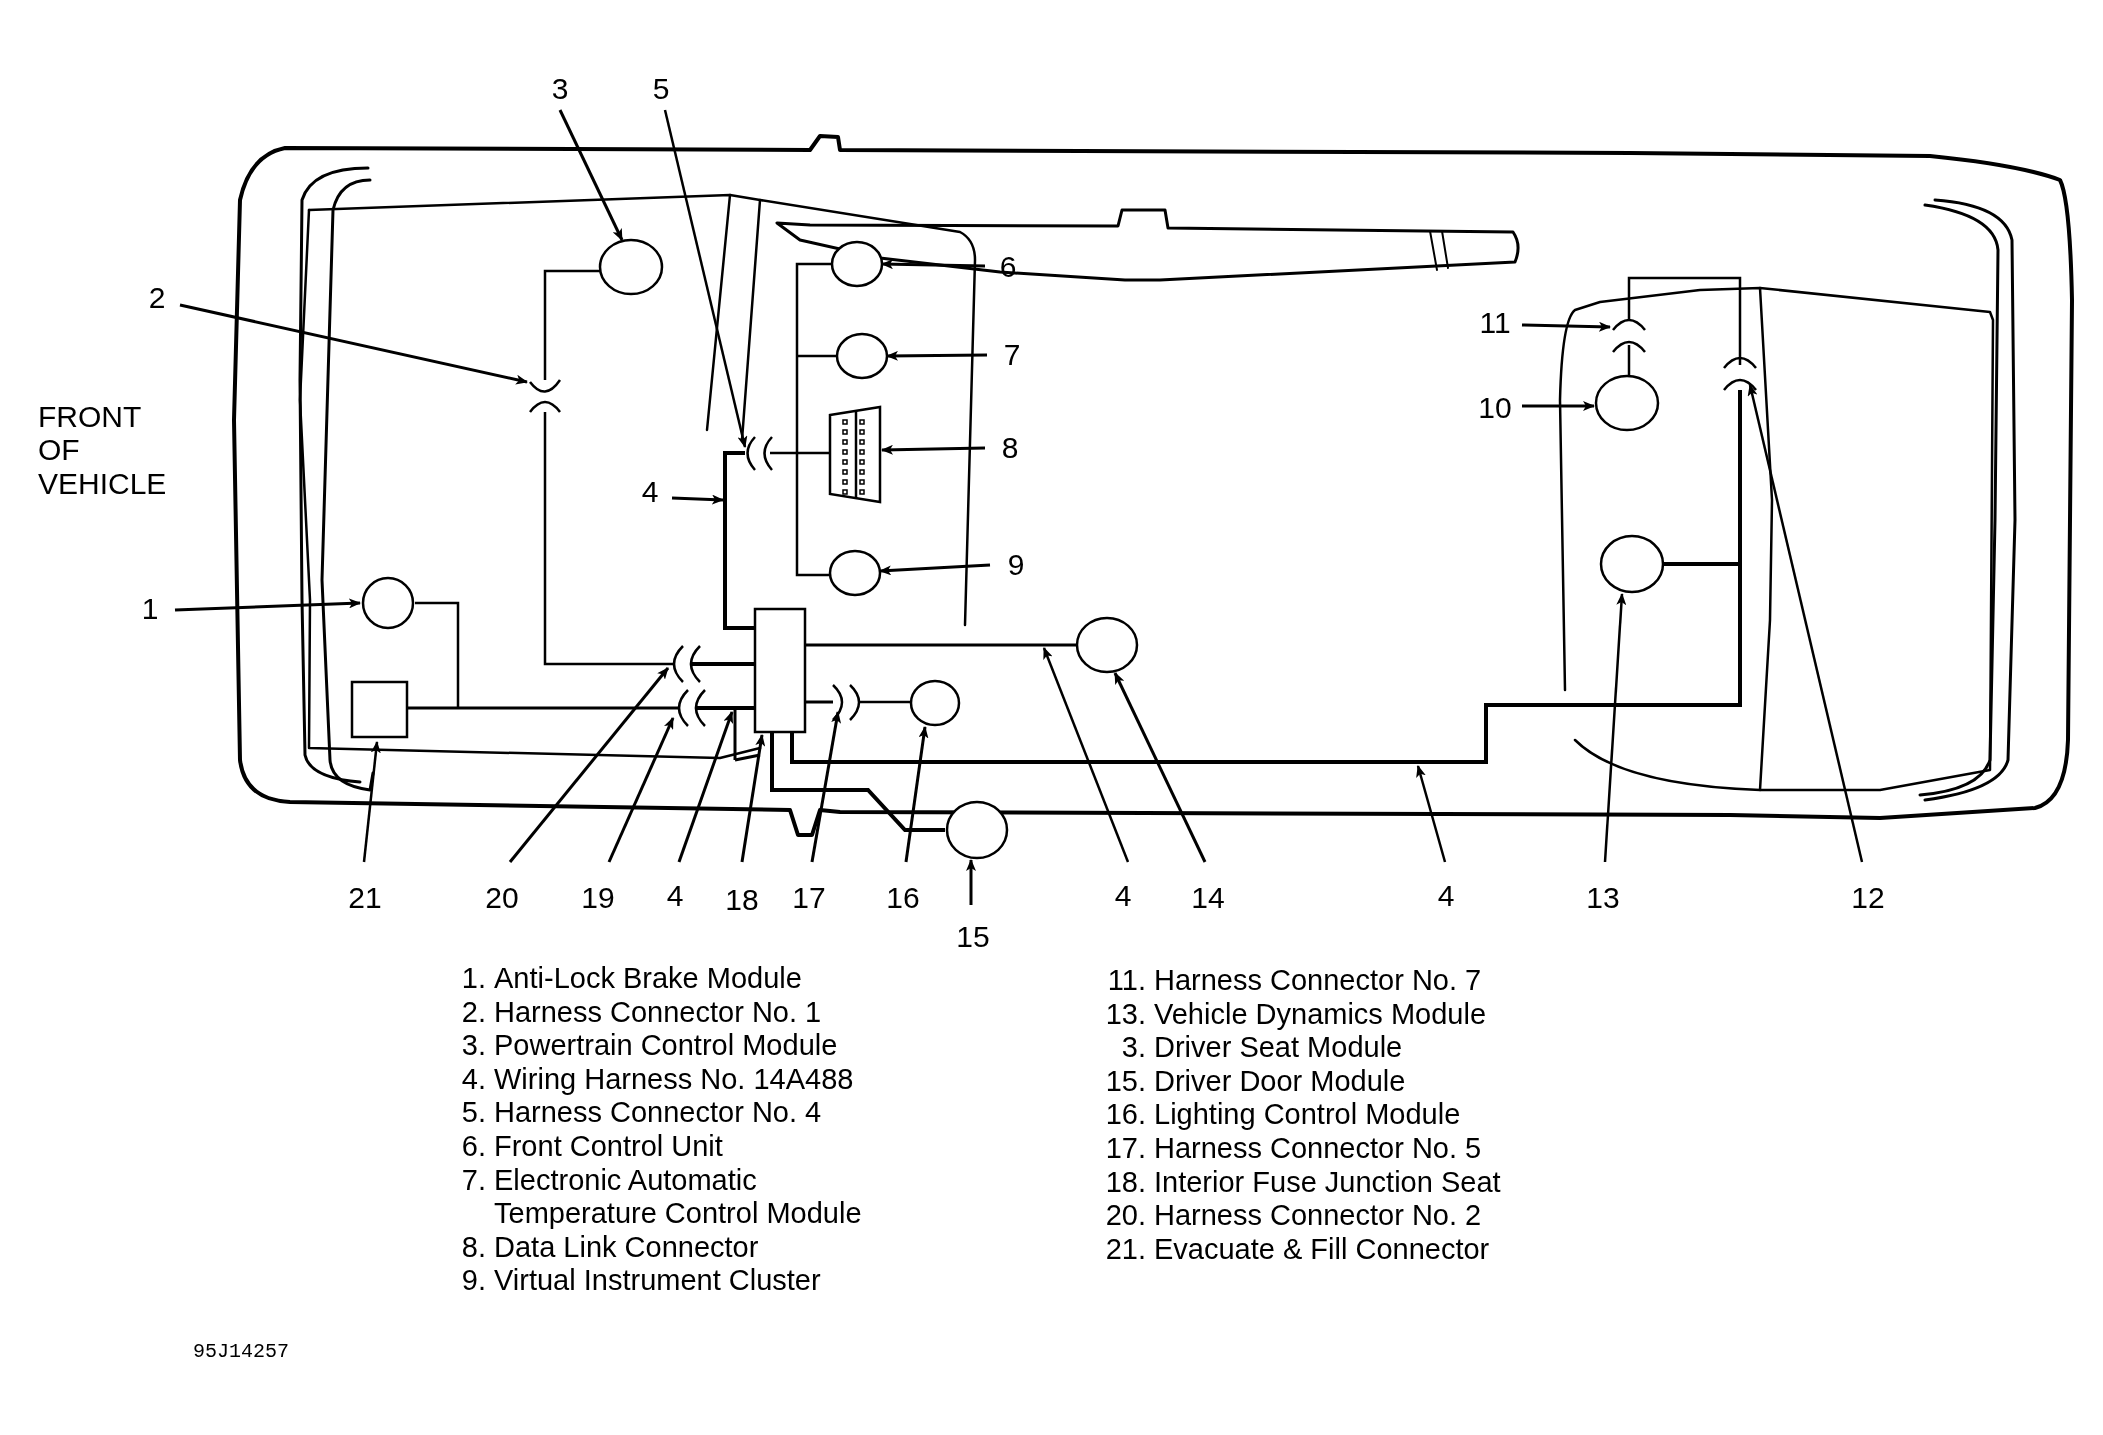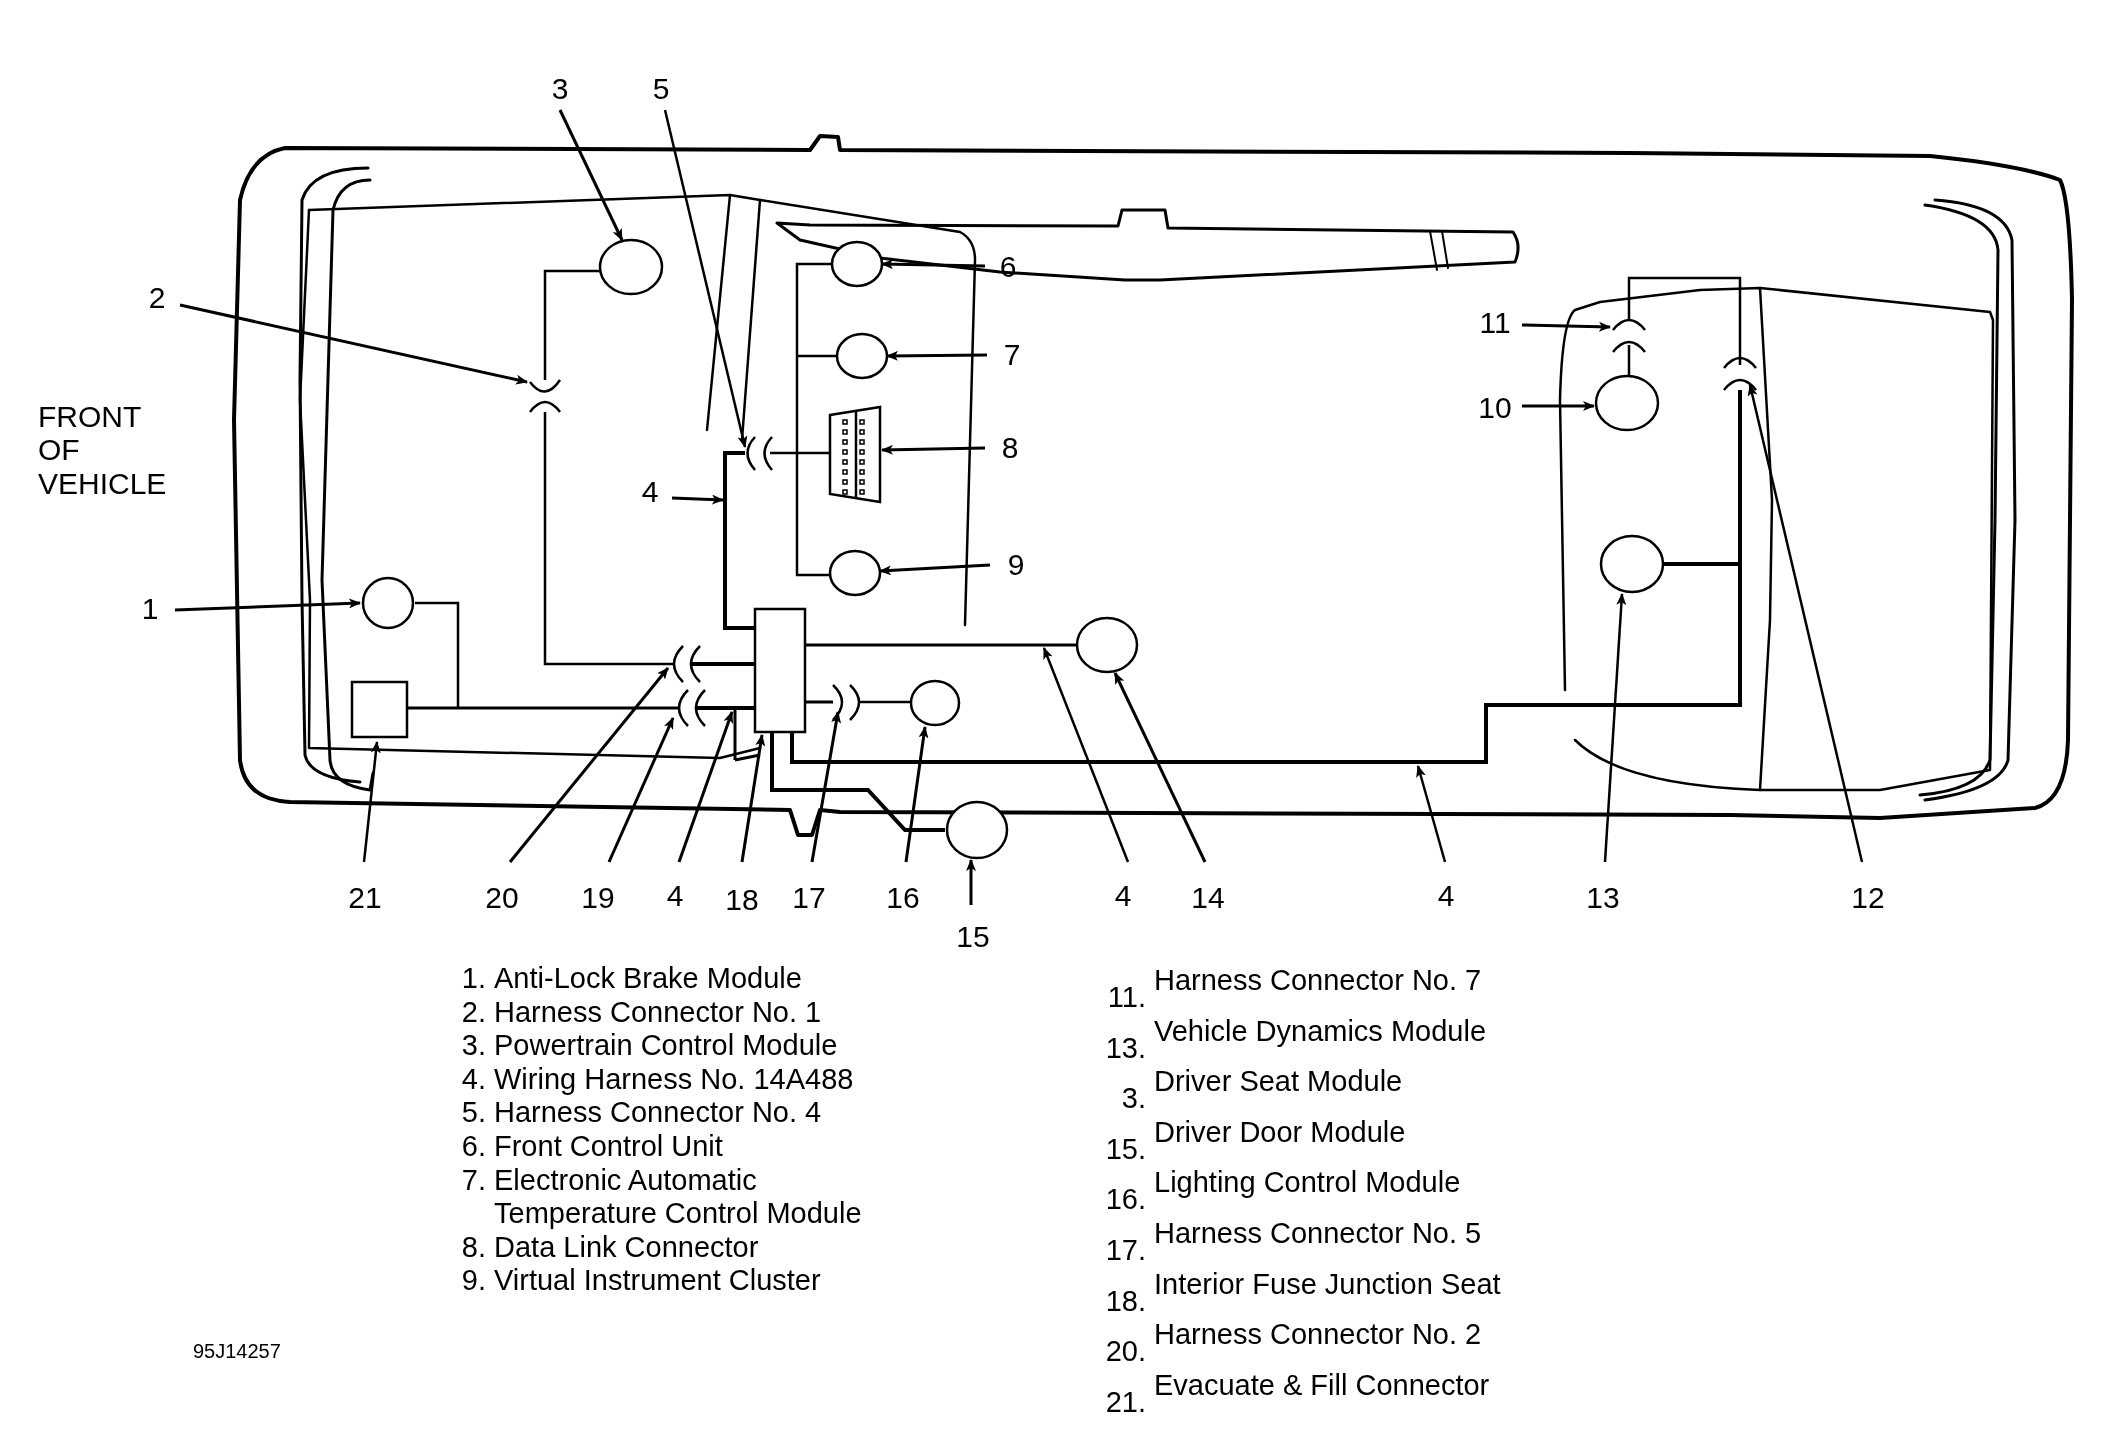--- a/index.html
+++ b/index.html
@@ -6,22 +6,22 @@
   body { width:2103px; height:1435px; position:relative; overflow:hidden; font-family:"Liberation Sans", sans-serif; color:#000; }
   #diagram { position:absolute; left:0; top:0; }
   .callout { font-family:"Liberation Sans", sans-serif; font-size:30px; fill:#000; }
   .front { font-family:"Liberation Sans", sans-serif; font-size:30px; fill:#000; }
   .legend { position:absolute; font-family:"Liberation Sans", sans-serif; font-size:29px; line-height:33.6px; color:#000; }
   .legend .row { display:flex; white-space:nowrap; }
   .legend .num { width:46px; text-align:right; padding-right:8px; }
   .legend .txt { }
   #legend-left { left:440px; top:962px; }
   #legend-right { left:1090px; top:964px; }
-  #legend-right .num { width:56px;margin-top:17px; }
-  #figure-id { position:absolute; left:193px; top:1340px; font-size:20px; font-family:Liberation Sans, sans-serif; }
+  #legend-right .num { width:56px; }
+  #figure-id { position:absolute; left:193px; top:1340px; font-size:20px; font-family:Liberation Mono, monospace; }
 </style>
 </head>
 <body>
 
 <svg id="diagram" width="2103" height="1435" viewBox="0 0 2103 1435" xmlns="http://www.w3.org/2000/svg">
   <defs>
     <marker id="arr" markerWidth="12" markerHeight="10" refX="11" refY="5" orient="auto" markerUnits="userSpaceOnUse">
       <path d="M0,0 L12,5 L0,10 L3,5 Z" fill="#000"></path>
     </marker>
   </defs>

